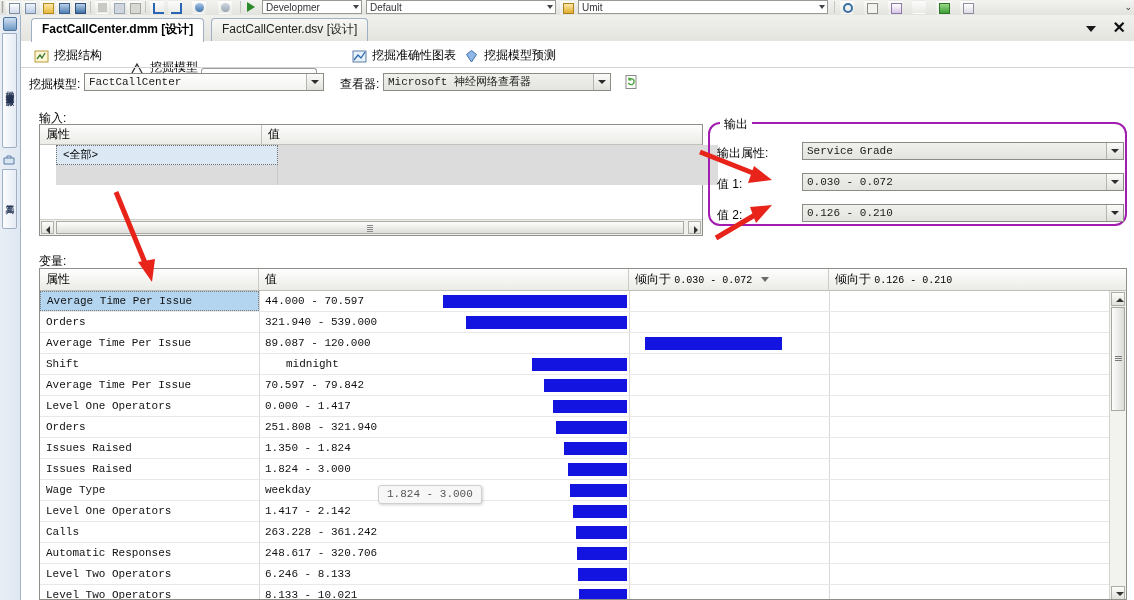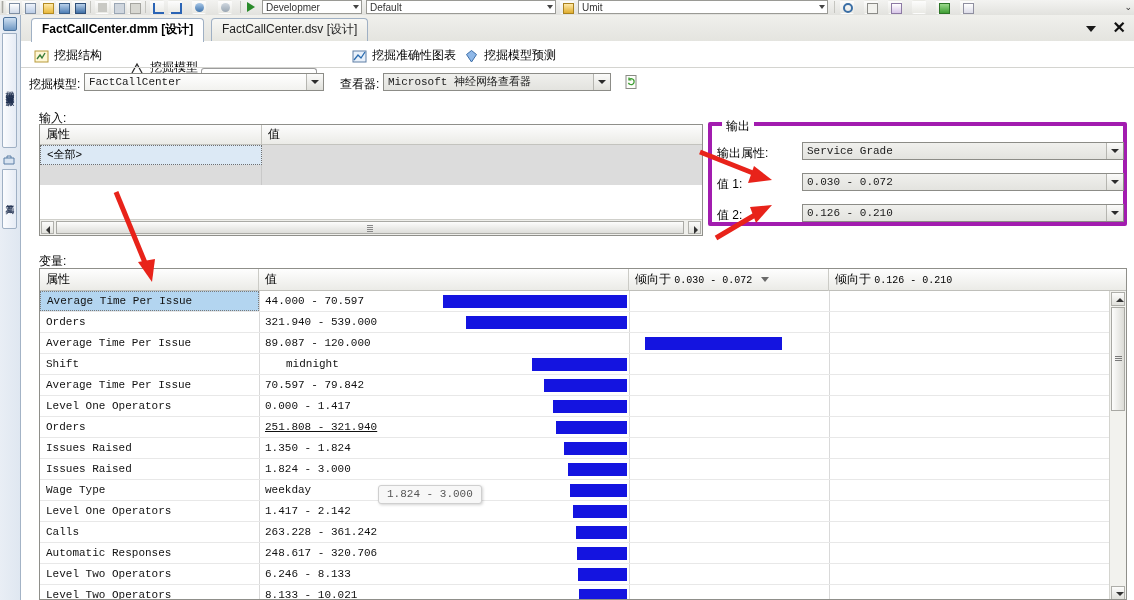--- a/index.html
+++ b/index.html
@@ -153,21 +153,21 @@
   .ghead{
     position:absolute;left:0;top:0;height:20px;width:100%;
     background:linear-gradient(#fdfdfd,#ebebe7);
     border-bottom:1px solid #c3c3be;box-sizing:border-box;
   }
   .ghead .hc{
     position:absolute;top:0;height:20px;line-height:19px;
     font-size:12px;padding-left:6px;box-sizing:border-box;
     border-right:1px solid #c3c3be;white-space:nowrap;overflow:hidden;
   }
-  .grow{position:absolute;left:0;height:20px;width:100%;box-sizing:border-box;}
+  .grow{position:absolute;left:16px;height:20px;width:100%;box-sizing:border-box;}
   .gcell{
     position:absolute;top:0;height:20px;line-height:19px;
     font-size:11px;padding-left:6px;box-sizing:border-box;
     font-family:"Liberation Mono","DejaVu Sans Mono",monospace;
     white-space:nowrap;overflow:hidden;
   }
   .sel-dotted{
     border:1px dotted #6f6f6f;background:#dce9f5;box-sizing:border-box;
   }
   .hscroll{
@@ -185,21 +185,21 @@
     box-sizing:border-box;
   }
   .grip-h{
     position:absolute;left:50%;top:3px;width:6px;height:7px;margin-left:-3px;
     background:repeating-linear-gradient(to bottom,#888 0 1px,transparent 1px 2px);
   }
 
   
   .gbox{
     position:absolute;box-sizing:border-box;
-    border:4px solid #a21caf;border-radius:2px;font-family:Liberation Serif, serif;
+    border:2px solid #a21caf;border-radius:12px;font-family:Liberation Serif, serif;
   }
   .gbox-title{
     position:absolute;top:-8px;left:10px;background:#fff;
     padding:0 4px;font-size:12px;
   }
 
   
   .vgrid{
     position:absolute;box-sizing:border-box;
     border:1px solid #8f8f8a;background:#fff;overflow:hidden;
@@ -570,21 +570,21 @@
           <div class="vcell" style="left: 219px; width: 370px;">70.597 - 79.842</div>
           <div class="bar" style="left: 504px; width: 83px; top: 4px; background: rgb(20, 20, 224);"></div>
         </div>
         <div class="vrow" style="top: 127px; width: 1071px;">
           <div class="vcell" style="left: 0px; width: 219px;">Level One Operators</div>
           <div class="vcell" style="left: 219px; width: 370px;">0.000 - 1.417</div>
           <div class="bar" style="left: 513px; width: 74px; top: 4px; background: rgb(20, 20, 224);"></div>
         </div>
         <div class="vrow" style="top: 148px; width: 1071px;">
           <div class="vcell" style="left: 0px; width: 219px;">Orders</div>
-          <div class="vcell" style="left: 219px; width: 370px; text-decoration: underline;">251.808 - 321.940</div>
+          <div class="vcell" style="left: 219px; width: 370px;">251.808 - 321.940</div>
           <div class="bar" style="left: 516px; width: 71px; top: 4px; background: rgb(20, 20, 224);"></div>
         </div>
         <div class="vrow" style="top: 169px; width: 1071px;">
           <div class="vcell" style="left: 0px; width: 219px;">Issues Raised</div>
           <div class="vcell" style="left: 219px; width: 370px;">1.350 - 1.824</div>
           <div class="bar" style="left: 524px; width: 63px; top: 4px; background: rgb(20, 20, 224);"></div>
         </div>
         <div class="vrow" style="top: 190px; width: 1071px;">
           <div class="vcell" style="left: 0px; width: 219px;">Issues Raised</div>
           <div class="vcell" style="left: 219px; width: 370px;">1.824 - 3.000</div>

